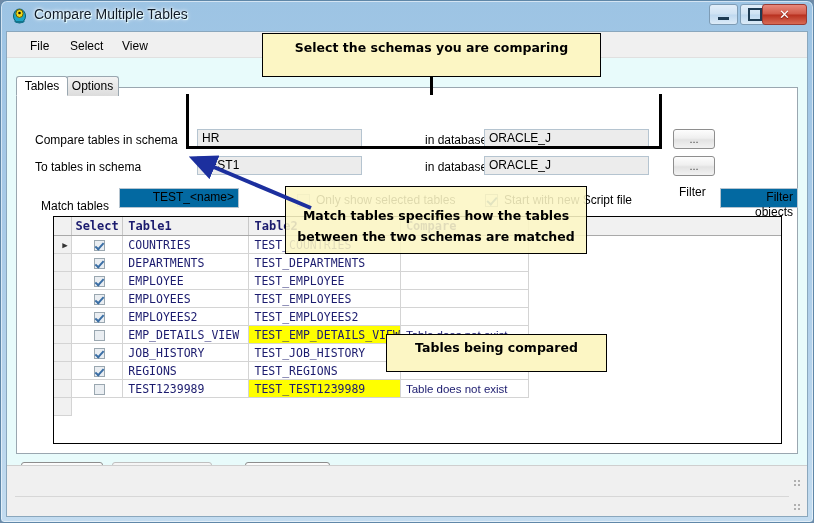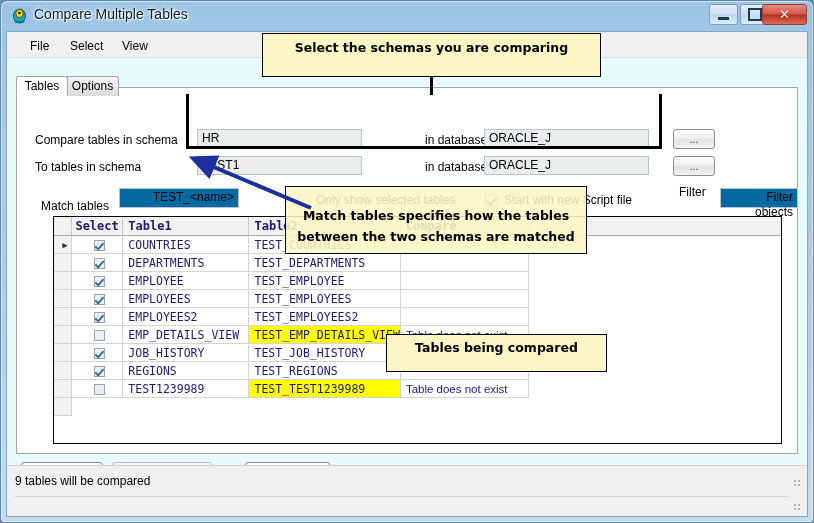--- a/index.html
+++ b/index.html
@@ -335,21 +335,20 @@
             </tr>
           </tbody>
       </table>
     </div>
 
     <div class="btn" style="left:14px;top:430px;width:82px">Compare</div>
     <div class="btn disabled" style="left:105px;top:430px;width:100px">View Report File</div>
     <div class="btn" style="left:238px;top:430px;width:85px">Reset</div>
 
     <div id="statusbar">
-      <div id="status-text">9 tables will be compared</div>
       <div id="status-rule"></div>
       <div>
         <div class="grip-dot" style="right:7px;bottom:34px"></div>
         <div class="grip-dot" style="right:11px;bottom:34px"></div>
         <div class="grip-dot" style="right:7px;bottom:30px"></div>
         <div class="grip-dot" style="right:11px;bottom:30px"></div>
         <div class="grip-dot" style="right:7px;bottom:10px"></div>
         <div class="grip-dot" style="right:11px;bottom:10px"></div>
         <div class="grip-dot" style="right:7px;bottom:6px"></div>
         <div class="grip-dot" style="right:11px;bottom:6px"></div>

